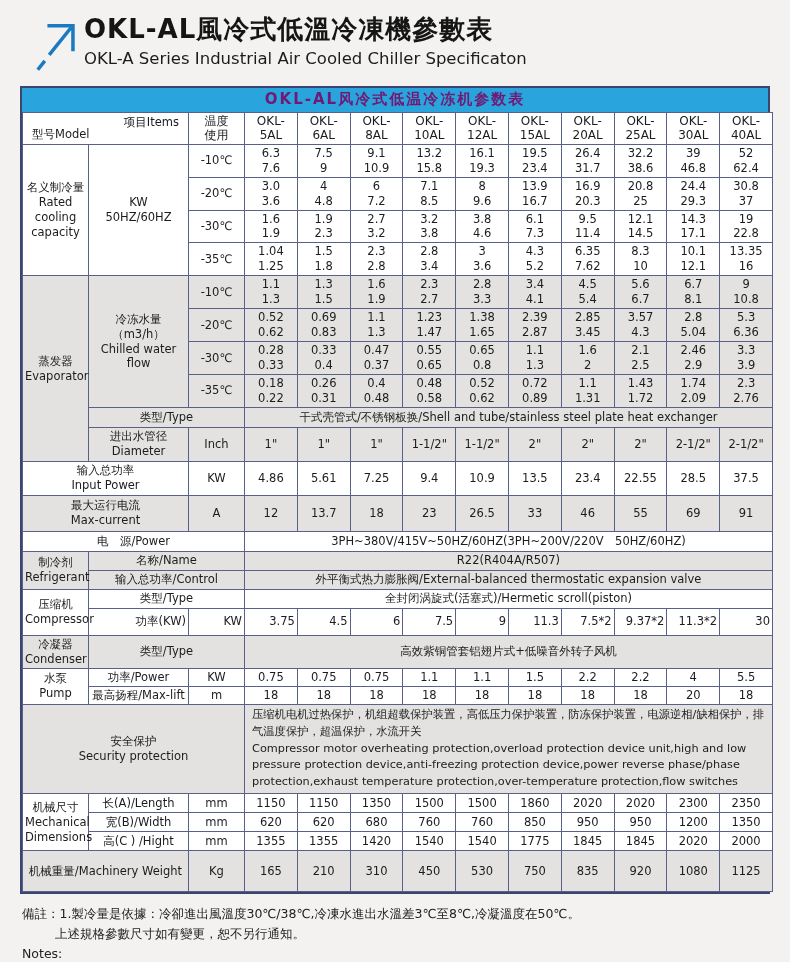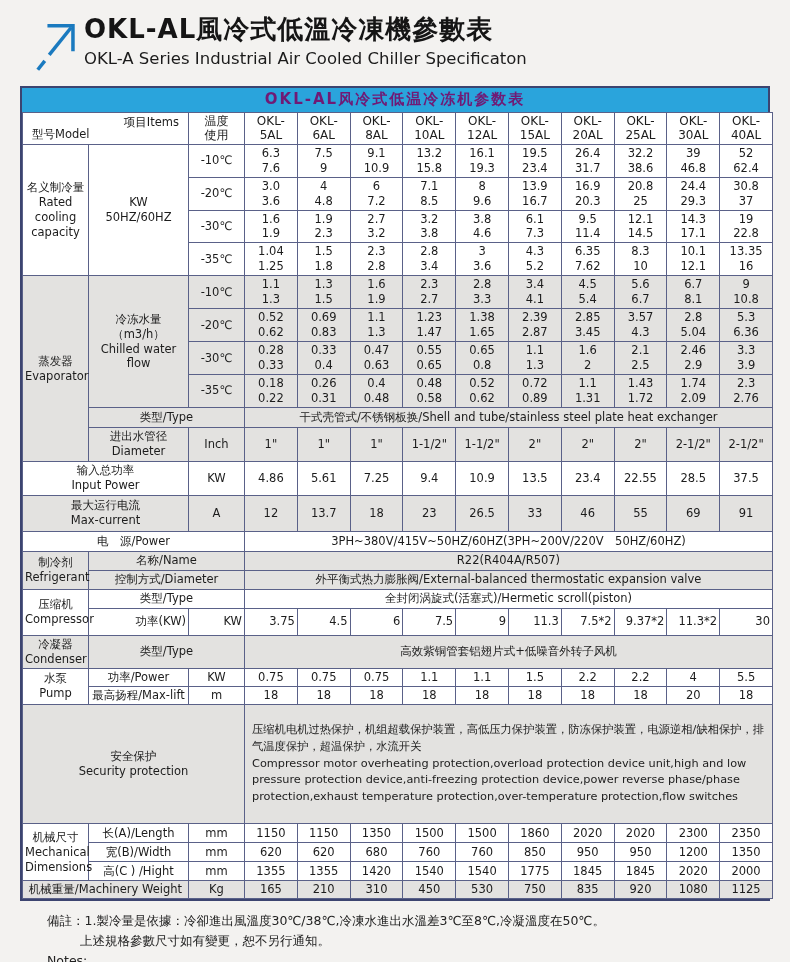--- a/index.html
+++ b/index.html
@@ -50,40 +50,40 @@
   tr.w{background:#fff;}
   tr.g{background:var(--band-gray);}
   tr.hd td{height:30px;font-size:12px;line-height:1.2;background:#fff;}
   tr.h32 td{height:31px;}
   tr.h20 td{height:20px;}
   tr.h19 td{height:19px;}
   tr.h18 td{height:18px;margin-top:27px;}
   tr.h28 td{height:27px;text-align:right;}
   tr.h34 td{height:34px;}
   tr.h36 td{height:36px;}
-  tr.h25 td{height:18px;}
+  tr.h25 td{height:41px;}
   tr.hsec td{height:86px;}
   td.left{
-    text-align:left;padding:17px 7px;
+    text-align:left;padding:2px 7px;
     font-size:11.3px;line-height:1.5;
   }
   td.diag{
     position:relative;
     background-image:linear-gradient(to bottom right,
       transparent 49.4%, var(--grid-line) 49.4%,
       var(--grid-line) 50.8%, transparent 50.8%);
   }
   .diag .dm{position:absolute;left:9px;bottom:2px;font-size:11.5px;}
   .diag .di{position:absolute;right:9px;top:3px;font-size:11.5px;}
 
   .notes{
     margin:10px 0 0 22px;width:750px;
     font-size:12.5px;line-height:1.6;color:#222;
   }
-  .notes .line{white-space:pre-wrap;margin-left:25px;}
+  .notes .line{white-space:pre-wrap;}
   .notes .ind{padding-left:33px;}
 </style>
 </head>
 <body>
 
 <div class="page-header">
   <div class="logo">
     <svg width="44" height="56" viewBox="0 0 50 62" fill="none">
       <path d="M13 8 H42 V37" stroke="var(--logo-blue)" stroke-width="4" fill="none"></path>
       <path d="M40 10 L15 41" stroke="var(--logo-blue)" stroke-width="4" fill="none"></path>
@@ -288,21 +288,21 @@
           <td>5.3
 6.36</td>
         </tr>
         <tr class="g h32">
           <td>-30℃</td>
           <td>0.28
 0.33</td>
           <td>0.33
 0.4</td>
           <td>0.47
-0.63</td>
+0.37</td>
           <td>0.55
 0.65</td>
           <td>0.65
 0.8</td>
           <td>1.1
 1.3</td>
           <td>1.6
 2</td>
           <td>2.1
 2.5</td>
@@ -387,21 +387,21 @@
           <td colspan="3">电　源/Power</td>
           <td colspan="10">3PH~380V/415V~50HZ/60HZ(3PH~200V/220V　50HZ/60HZ)</td>
         </tr>
         <tr class="g h19">
           <td rowspan="2">制冷剂
 Refrigerant</td>
           <td colspan="2">名称/Name</td>
           <td colspan="10">R22(R404A/R507)</td>
         </tr>
         <tr class="g h19">
-          <td colspan="2">控制方式/Diameter</td>
+          <td colspan="2">输入总功率/Control</td>
           <td colspan="10">外平衡式热力膨胀阀/External-balanced thermostatic expansion valve</td>
         </tr>
         <tr class="w h19">
           <td rowspan="2">压缩机
 Compressor</td>
           <td colspan="2">类型/Type</td>
           <td colspan="10">全封闭涡旋式(活塞式)/Hermetic scroll(piston)</td>
         </tr>
         <tr class="w h28">
           <td>功率(KW)</td>

